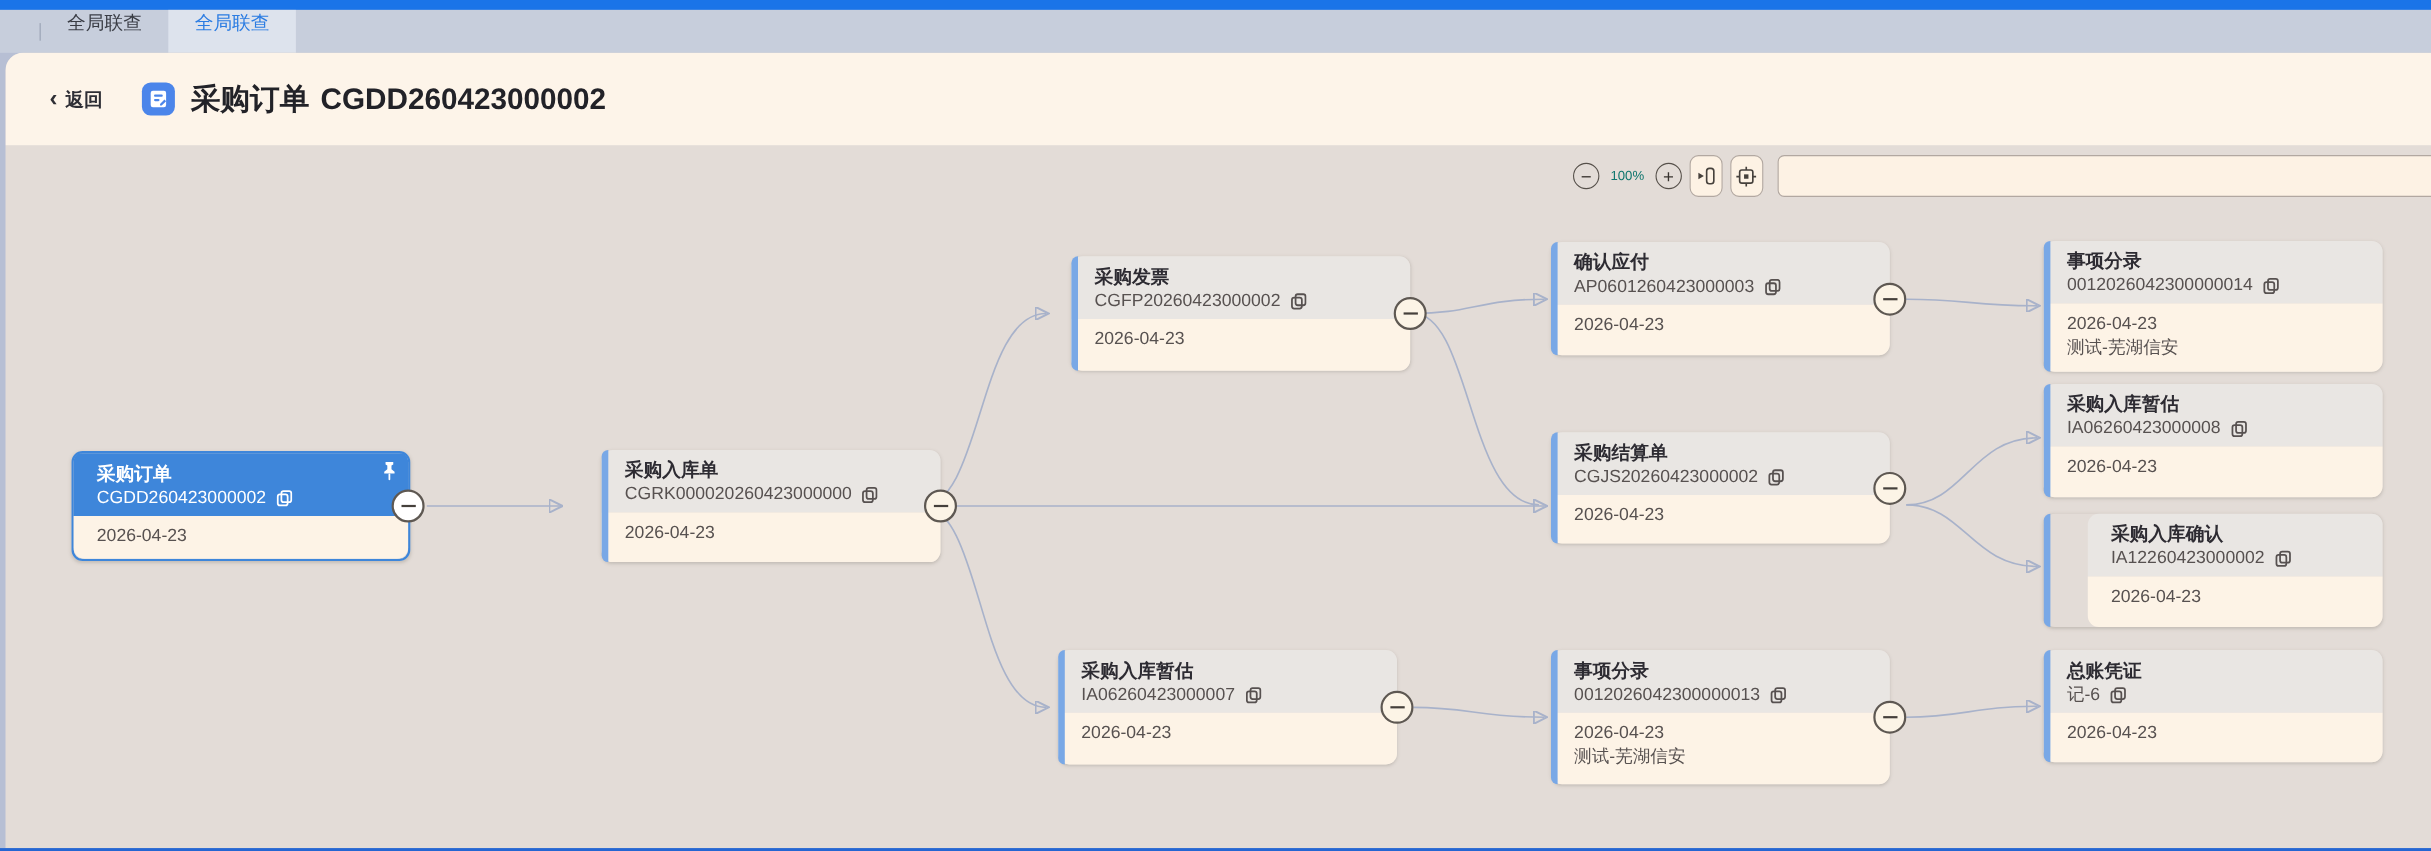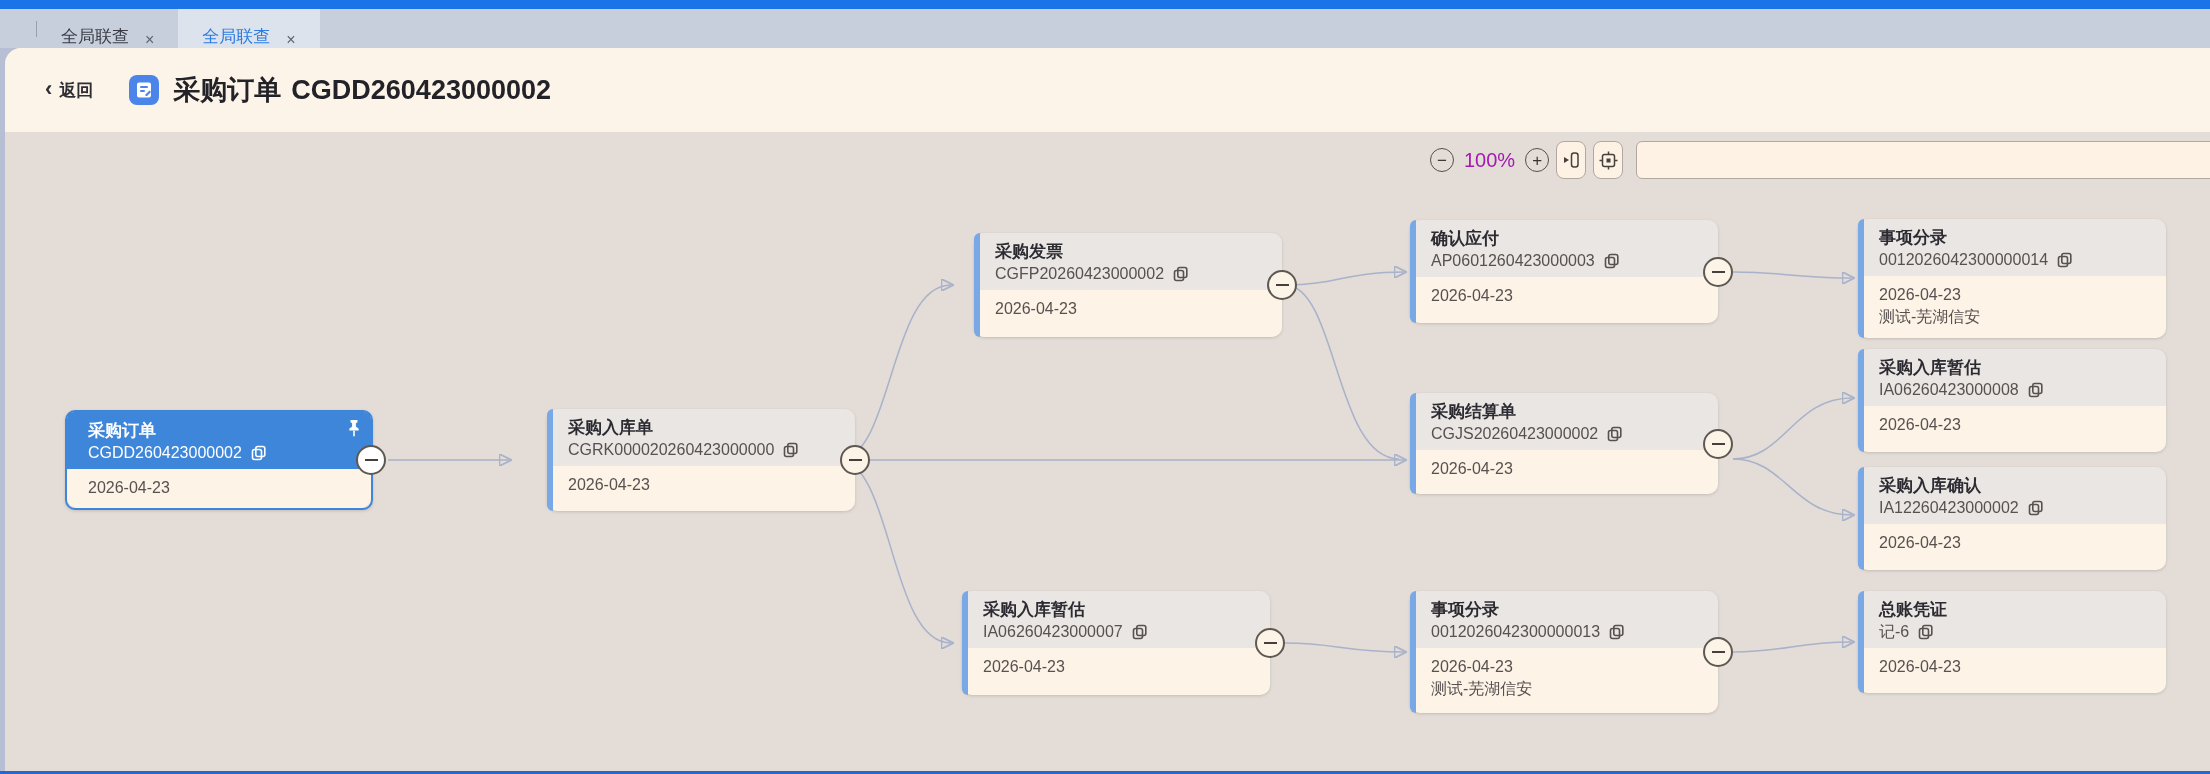--- a/index.html
+++ b/index.html
@@ -5,39 +5,39 @@
   html,body{margin:0;padding:0;}
   body{
     width:2210px;height:774px;position:relative;overflow:hidden;
     background:#b7bfd4;
     font-family:"Liberation Sans","DejaVu Sans",sans-serif;
   }
   
   #topbar{position:absolute;left:0;top:0;width:100%;height:9px;background:#1a74e8;}
   #tabbar{position:absolute;left:0;top:9px;width:100%;height:39px;background:#c7cedc;display:flex;align-items:center;}
   .tab-divider{width:1px;height:16px;background:#98a1b2;margin-left:36px;}
-  .tab{height:39px;display:flex;align-items:flex-end;gap:16px;padding:0 24px;font-size:17px;color:#3a3d45;cursor:pointer;}
+  .tab{height:39px;display:flex;align-items:flex-start;gap:16px;padding:0 24px;font-size:17px;color:#3a3d45;cursor:pointer;flex-direction:column;}
   .tab.active{background:#dde3ed;color:#2b7ce2;}
   .tab-close{font-size:16px;color:#5c6573;line-height:1;}
   
   #panel{position:absolute;left:5px;top:48px;right:0;bottom:3px;background:#e3dcd7;border-top-left-radius:16px;overflow:hidden;}
   #bottombar{position:absolute;left:0;bottom:0;width:100%;height:3px;background:#2566d2;}
   .page-header{height:84px;background:#fdf4e9;display:flex;align-items:center;padding-left:40px;}
   .back{display:flex;align-items:center;gap:7px;font-size:17px;font-weight:bold;color:#2e2e35;cursor:pointer;}
   .back-chevron{font-size:22px;font-weight:bold;margin-top:-3px;}
   .doc-icon{width:30px;height:30px;border-radius:8px;background:#4b85ea;margin:0 14px 0 36px;display:flex;align-items:center;justify-content:center;}
   .page-title{font-size:27px;font-weight:bold;color:#222228;display:flex;gap:10px;align-items:baseline;}
   
   .canvas{position:absolute;left:0;top:84px;right:0;bottom:0;}
   #edges{position:absolute;left:0;top:0;z-index:1;}
   #edges path{stroke:#a8b2ca;stroke-width:1.5;fill:none;}
   
   .toolbar{position:absolute;left:1425px;top:8px;height:40px;display:flex;align-items:center;gap:7px;z-index:4;}
   .zoom-btn{width:24px;height:24px;border-radius:50%;border:1.5px solid #56504a;color:#38332e;display:flex;align-items:center;justify-content:center;font-size:17px;line-height:1;background:transparent;box-sizing:border-box;cursor:pointer;}
-  .zoom-label{font-size:20px;color:#a21caf;padding:0 3px;}
+  .zoom-label{font-size:12px;color:#0f766e;padding:0 3px;}
   .tool-btn{width:28px;height:36px;border-radius:8px;border:1px solid #b2a8a1;background:#fdf2e4;display:flex;align-items:center;justify-content:center;cursor:pointer;}
   .search-input{width:628px;height:38px;border-radius:6px;border:1px solid #b2a8a1;background:#fdf2e4;margin-left:6px;outline:none;font-size:16px;padding:0 12px;box-sizing:border-box;}
   
   .node{position:absolute;width:308px;border-radius:10px;box-shadow:0 1px 3px rgba(120,110,100,.28);display:flex;flex-direction:column;box-sizing:border-box;z-index:2;cursor:pointer;}
   .stripe{position:absolute;left:0;top:0;bottom:0;width:6px;background:#79a8e6;border-radius:10px 0 0 10px;}
   .node-header{background:#e9e6e3;border-radius:10px 10px 0 0;padding:8px 12px 6px 21px;color:#2d2b32;}
   .node-title{font-size:17px;font-weight:bold;line-height:21px;}
   .node-number{margin-top:2px;font-size:16px;line-height:20px;color:#575150;display:flex;align-items:center;gap:9px;}
   .node-body{background:#fdf3e6;border-radius:0 0 10px 10px;padding:8px 12px 8px 21px;flex:1;font-size:16px;color:#575150;line-height:22px;}
   .node.blue{border:2px solid #3e86da;}
@@ -263,21 +263,21 @@
                 <rect x="4.8" y="1.5" width="9" height="10" rx="2"></rect>
               </svg>
             </span>
         </div>
       </div>
       <div class="node-body">
         <div>2026-04-23</div>
       </div>
     </div>
 
-    <div class="node" style="left:1853px;top:335px;height:103px;">
+    <div class="node" style="left:1853px;top:335px;height:103px;padding-left:40px;">
       <div class="stripe"></div>
       <div class="node-header">
         <div class="node-title">采购入库确认</div>
         <div class="node-number">
             <span>IA12260423000002</span>
           <span class="copy-icon">
               <svg width="15" height="16" viewBox="0 0 15 16" fill="none" stroke="currentColor" stroke-width="1.6">
                 <rect x="1.5" y="4.5" width="9" height="10" rx="2"></rect>
                 <rect x="4.8" y="1.5" width="9" height="10" rx="2"></rect>
               </svg>

